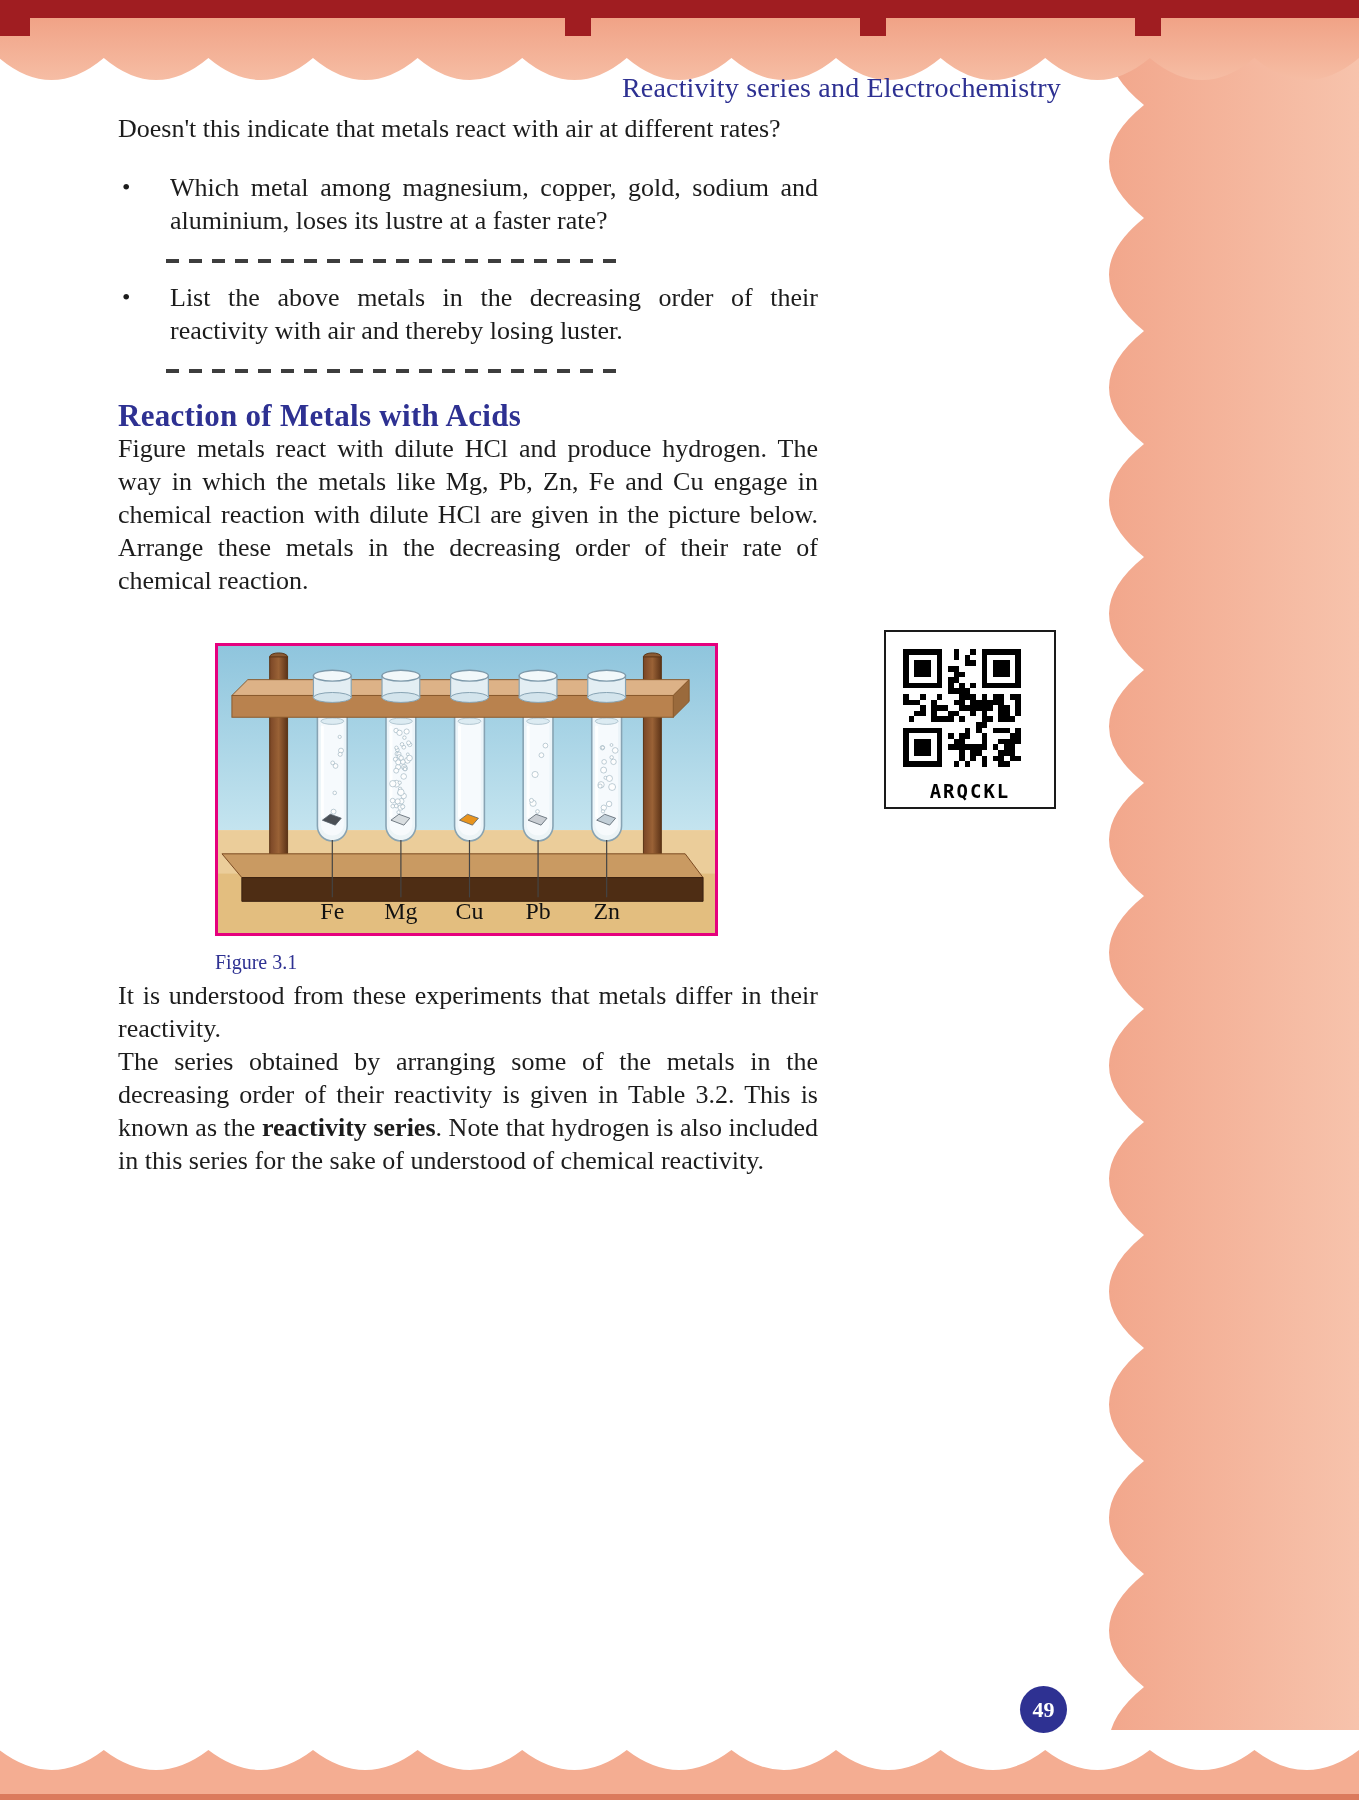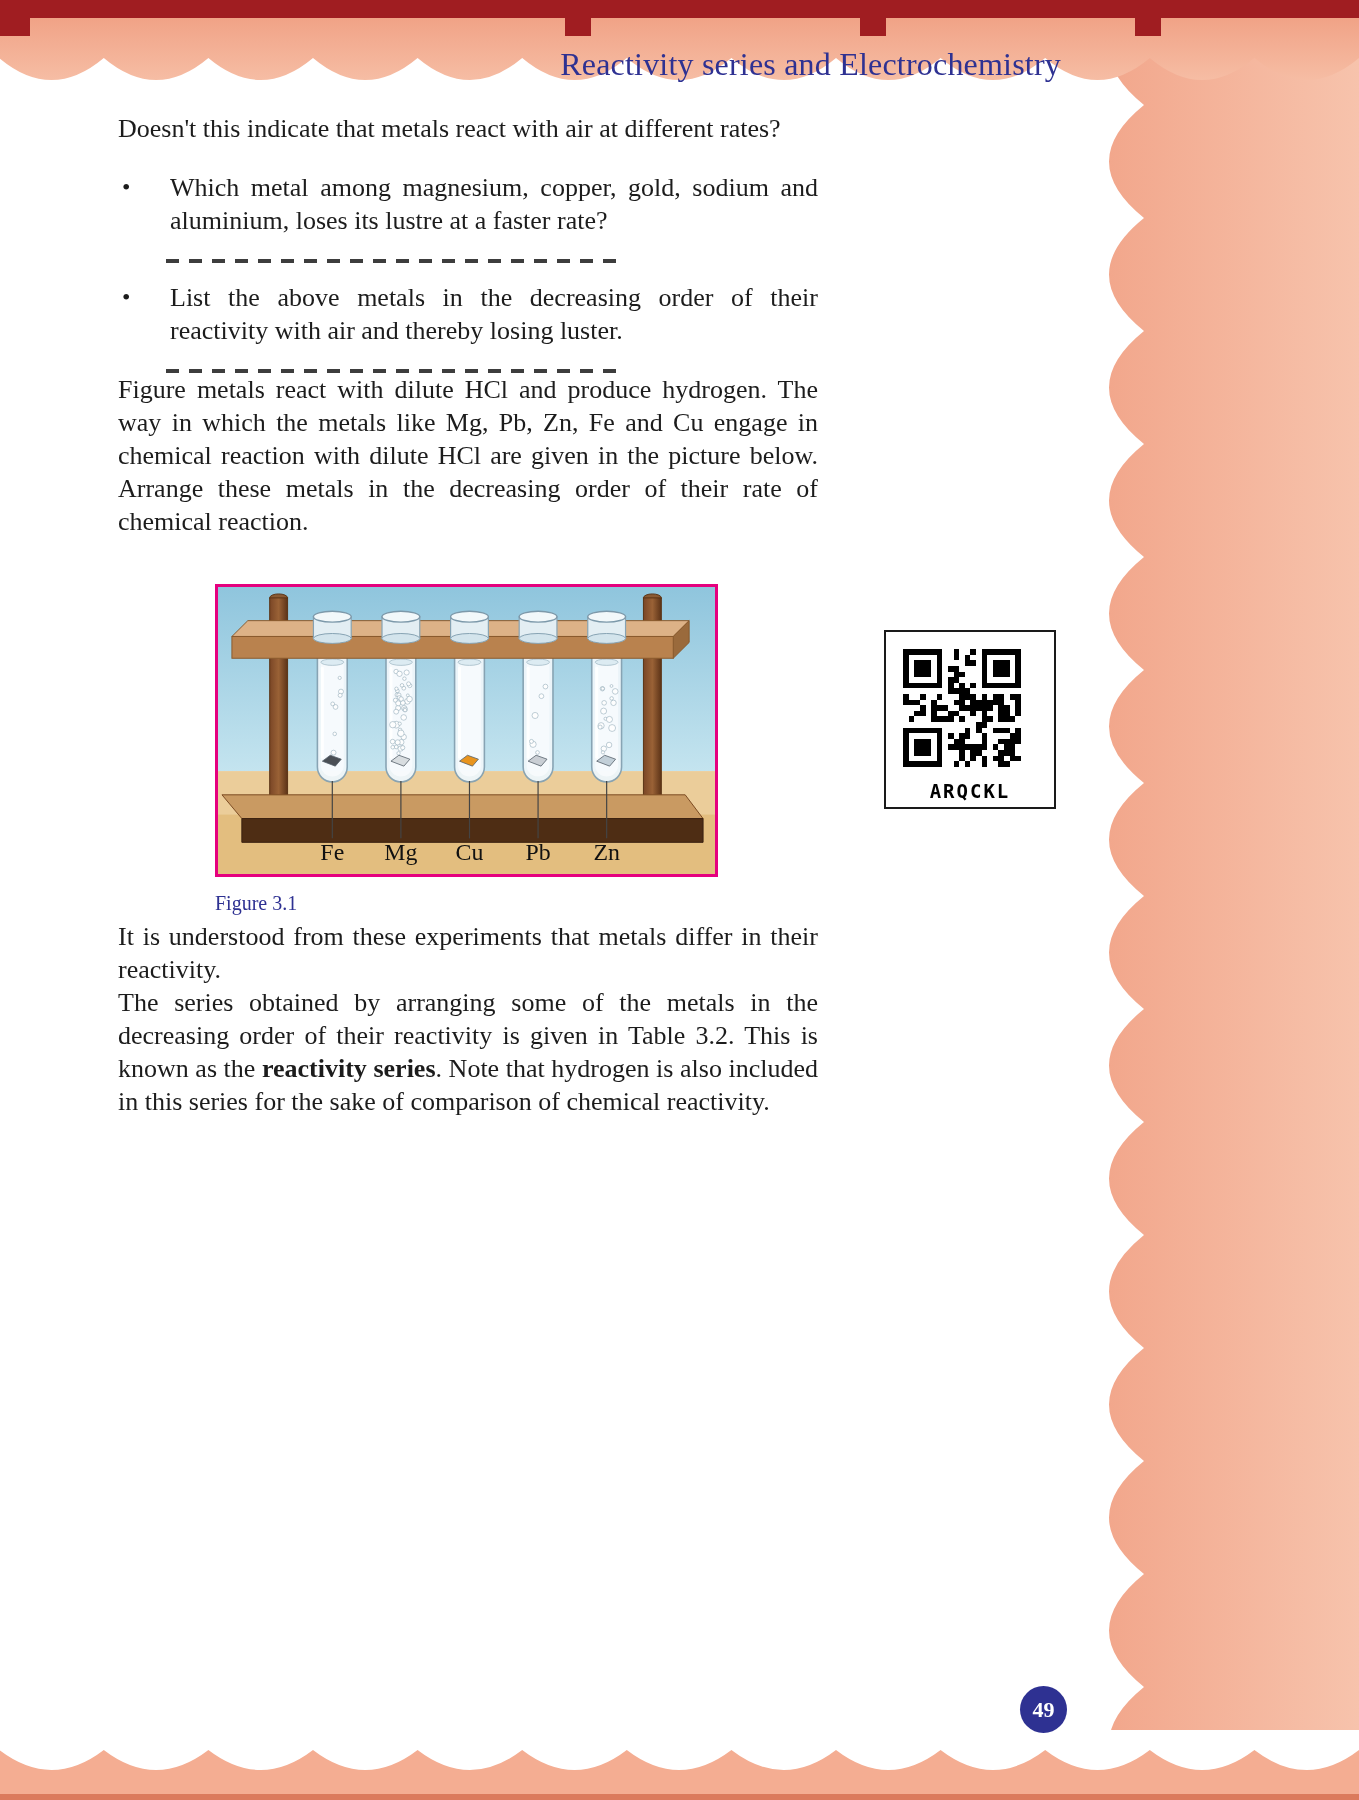--- a/index.html
+++ b/index.html
@@ -7,22 +7,22 @@
         font-family:"Liberation Serif", serif;color:var(--text,#1c1c1c);}
 
   
   .right-band{position:absolute;top:0;right:0;width:260px;height:1800px;z-index:1;}
   .top-band{position:absolute;top:0;left:0;width:1359px;height:100px;z-index:2;}
   .bottom-band{position:absolute;bottom:0;left:0;width:1359px;height:70px;z-index:2;}
   .top-strip{position:absolute;top:0;left:0;width:1359px;height:18px;background:var(--dark-red,#A01D21);z-index:3;}
   .edge-tab{position:absolute;top:0;height:36px;background:var(--dark-red,#A01D21);z-index:3;}
   .bottom-edge{position:absolute;bottom:0;left:0;width:1359px;height:6px;background:#DB7A5C;z-index:3;}
 
-  .header-title{position:absolute;top:46px;right:298px;z-index:5;
-     font-size:32px;color:var(--accent,#32329B);letter-spacing:0.2px;}
+  .header-title{position:absolute;top:72px;right:298px;z-index:5;
+     font-size:28px;color:var(--accent,#32329B);letter-spacing:0.2px;}
 
   
   .content{position:absolute;left:118px;top:112px;width:700px;z-index:5;
      font-size:26px;line-height:33px;text-align:justify;}
   .content p{margin:0;}
   .bullet{display:flex;align-items:flex-start;}
   .bullet .dot{width:48px;flex:0 0 48px;font-size:24px;line-height:33px;text-align:left;padding-left:4px;}
   .bullet .btext{flex:1;}
   .mt-intro{margin-top:0;}
   .mt-b1{margin-top:26px;}
@@ -114,20 +114,21 @@
       <p class="btext">Which metal among magnesium, copper, gold, sodium and aluminium, loses its lustre at a faster rate?</p>
     </div>
     <div class="dash-line"></div>
 
     <div class="bullet mt-b2">
       <span class="dot">•</span>
       <p class="btext">List the above metals in the decreasing order of their reactivity with air and thereby losing luster.</p>
     </div>
     <div class="dash-line"></div>
 
+    <div class="section-heading">Reaction of Metals with Acids</div>
 
     <p class="mt-acid">Figure metals react with dilute HCl and produce hydrogen. The way in which the metals like Mg, Pb, Zn, Fe and Cu engage in chemical reaction with dilute HCl are given in the picture below. Arrange these metals in the decreasing order of their rate of chemical reaction.</p>
 
     <div class="figure-wrap">
       <div class="figure-box">
         <svg viewBox="0 0 500 290" preserveAspectRatio="none">
           <defs>
             <linearGradient id="sky" x1="0" y1="0" x2="0" y2="1">
               <stop offset="0" stop-color="#8FC5DD"></stop>
                 <stop offset="1" stop-color="#C4E4EF"></stop>
@@ -290,21 +291,21 @@
               <line x1="391" y1="196" x2="391" y2="254" stroke="#444" stroke-width="1.2"></line>
               <text x="391" y="276" text-anchor="middle" font-size="24" font-family="&quot;Liberation Serif&quot;, serif" fill="#111">Zn</text>
             </g>
         </svg>
       </div>
       <div class="figure-caption">Figure 3.1</div>
     </div>
 
     <p class="mt-after-fig">It is understood from these experiments that metals differ in their reactivity.</p>
 
-    <p class="mt-series"><span>The series obtained by arranging some of the metals in the decreasing order of their reactivity is given in Table 3.2. This is known as the </span><b>reactivity series</b><span>. Note that hydrogen is also included in this series for the sake of comparison of chemical reactivity.</span></p>
+    <p class="mt-series"><span>The series obtained by arranging some of the metals in the decreasing order of their reactivity is given in Table 3.2. This is known as the </span><b>reactivity series</b><span>. Note that hydrogen is also included in this series for the sake of understood of chemical reactivity.</span></p>
 
   </div>
 
   <div class="qr-box">
     <svg id="qr-svg" viewBox="0 0 25 25" shape-rendering="crispEdges">
         <rect x="2" y="2" width="7" height="1" fill="#000"></rect>
         <rect x="2" y="8" width="7" height="1" fill="#000"></rect>
         <rect x="2" y="3" width="1" height="5" fill="#000"></rect>
         <rect x="8" y="3" width="1" height="5" fill="#000"></rect>
         <rect x="4" y="4" width="3" height="3" fill="#000"></rect>

